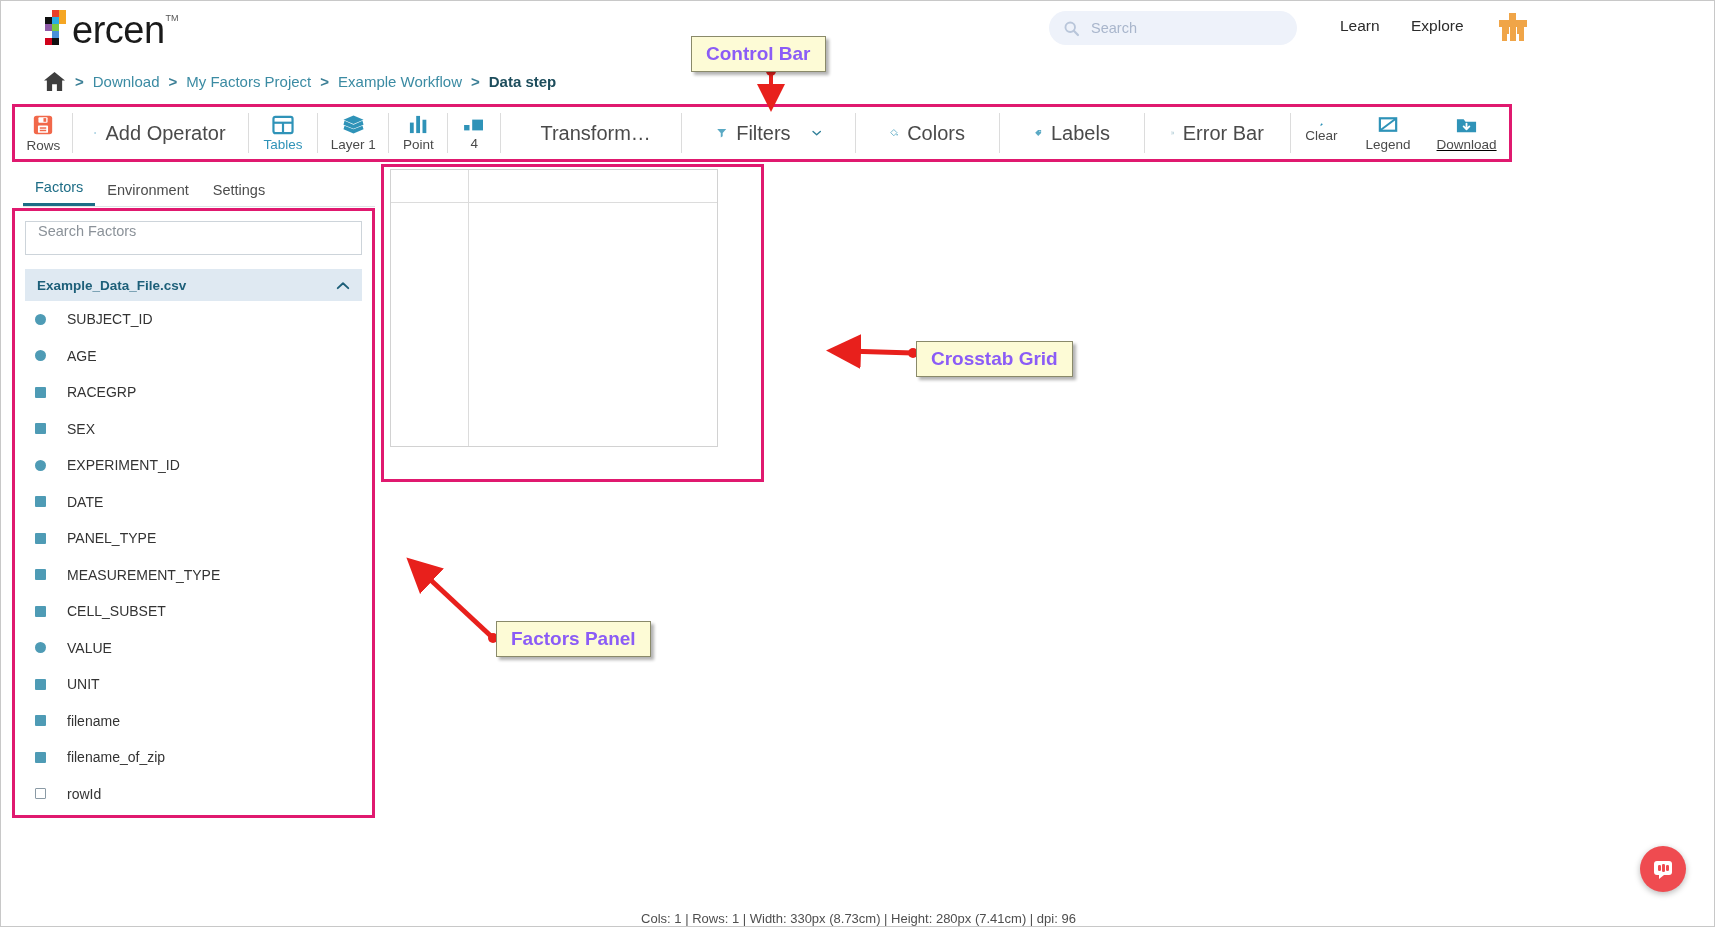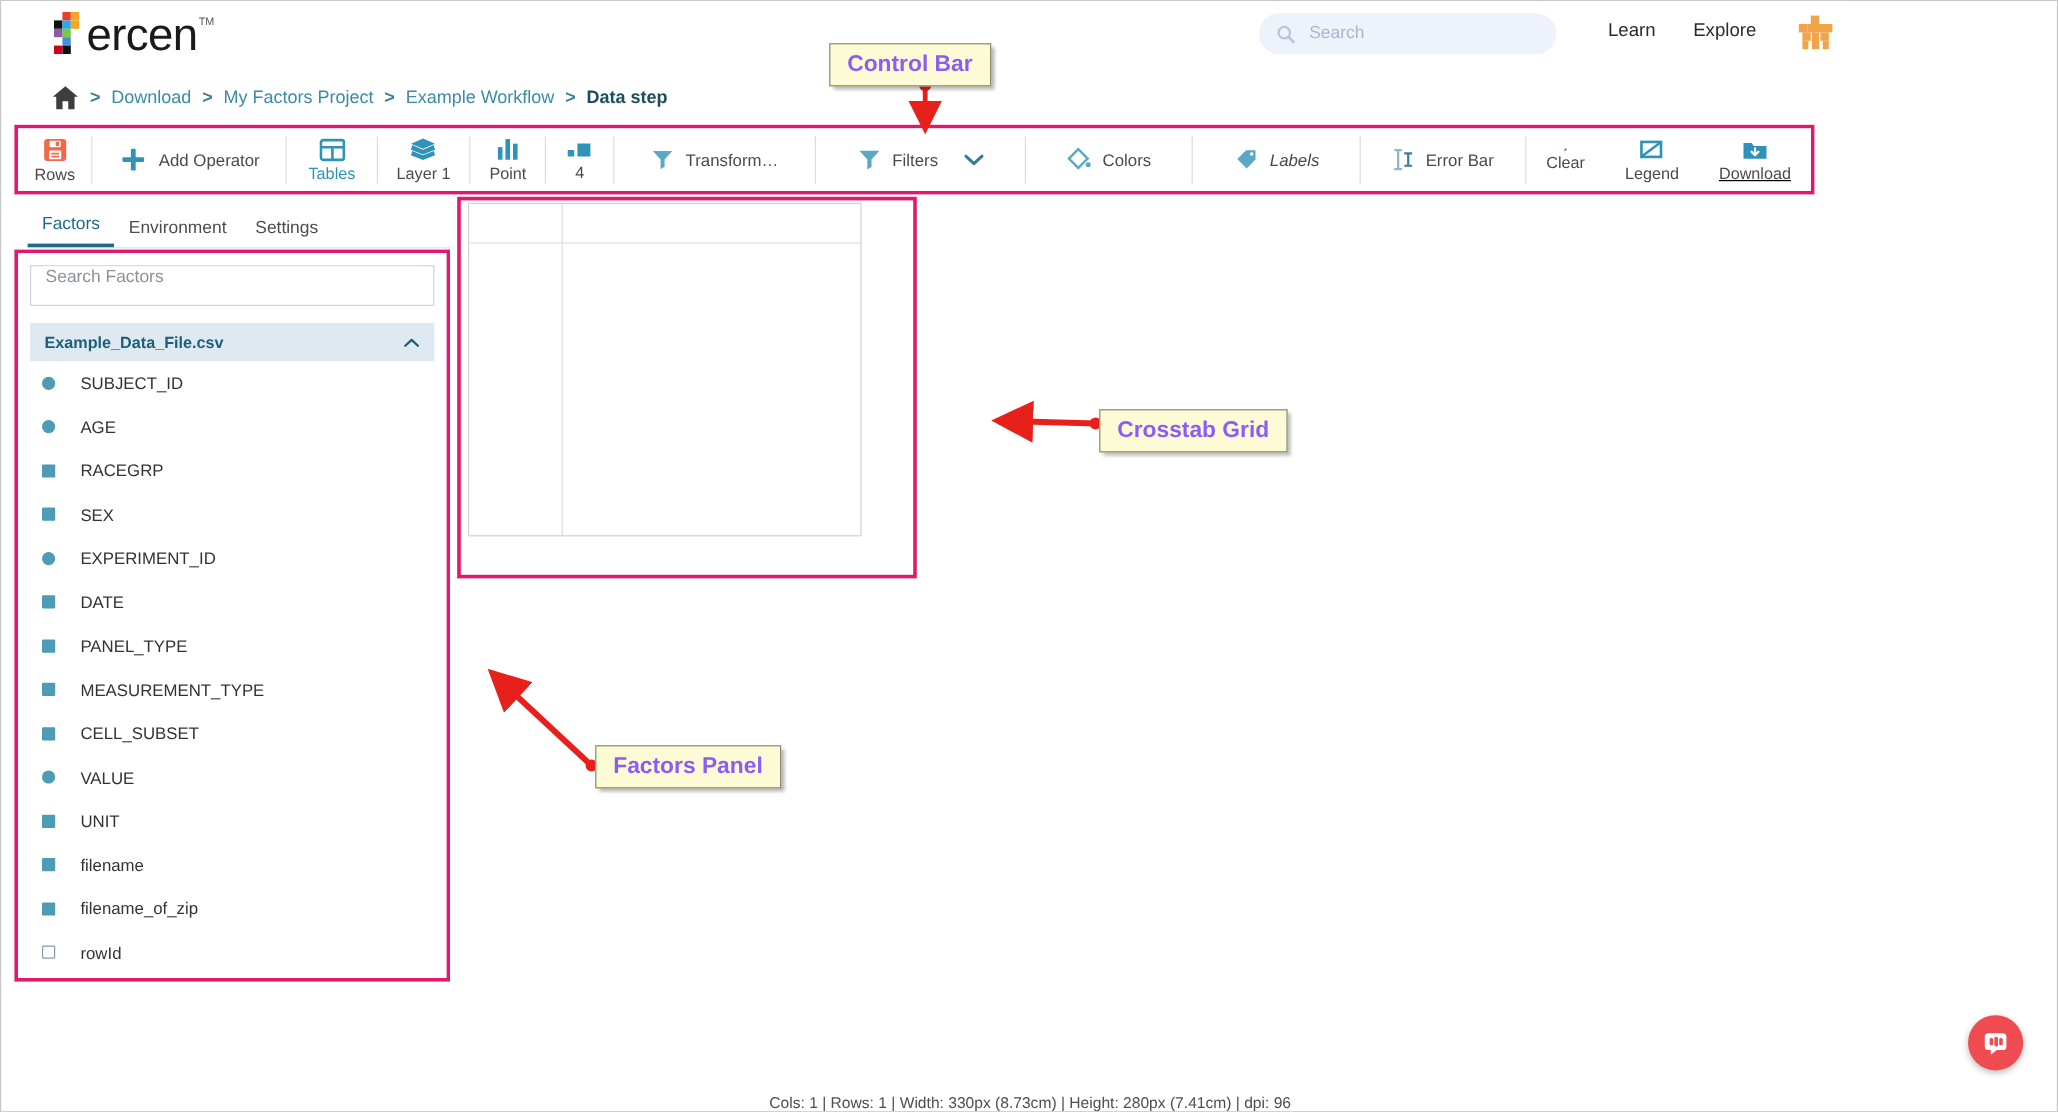--- a/index.html
+++ b/index.html
@@ -104,21 +104,21 @@
     display: flex; flex-direction: column;
     align-items: center; justify-content: center;
     padding: 0 14px; cursor: pointer;
     min-width: 40px;
   }
   .cb-item.row { flex-direction: row; gap: 9px; padding: 0 18px; }
   .cb-label {
     font-size: 13.5px; color: #4a4a4a; margin-top: 2px; white-space: nowrap;
   }
   .cb-label.accent { color: #2f93b8; }
-  .cb-label.big { font-size: 14px; margin-top: 0; }
+  .cb-label.big { font-size: 20px; margin-top: 0; }
   .cb-div { width: 1px; background: #dcdcdc; margin: 6px 0; }
   .ico { display: block; }
 
   
   #tabs {
     position: absolute; left: 22px; top: 172px;
     display: flex; gap: 0; align-items: flex-end;
     width: 352px;
     border-bottom: 1px solid #dfe3e6;
   }
@@ -384,21 +384,21 @@
 
     <div class="cb-item row" style="padding:0 34px;">
       <svg class="ico" width="22" height="22" viewBox="0 0 24 24">
         <path d="M11 2 L20 11 L11 20 L2 11 Z" fill="none" stroke="#5aa9c4" stroke-width="2.3"></path>
         <circle cx="20.5" cy="17" r="2.4" fill="#5aa9c4"></circle>
       </svg>
       <span class="cb-label big">Colors</span>
     </div>
     <div class="cb-div"></div>
 
-    <div class="cb-item row" style="padding:0 34px;font-style:italic;">
+    <div class="cb-item row" style="padding:0 34px;">
       <svg class="ico" width="22" height="22" viewBox="0 0 24 24">
         <path d="M3.5 11.5 L12 3 L21 3 L21 12 L12.5 20.5 Z" fill="#5aa9c4"></path>
         <circle cx="17.3" cy="6.7" r="1.7" fill="#ffffff"></circle>
       </svg>
       <span class="cb-label big">Labels</span>
     </div>
     <div class="cb-div"></div>
 
     <div class="cb-item row" style="padding:0 26px;">
       <svg class="ico" width="20" height="22" viewBox="0 0 20 22">

